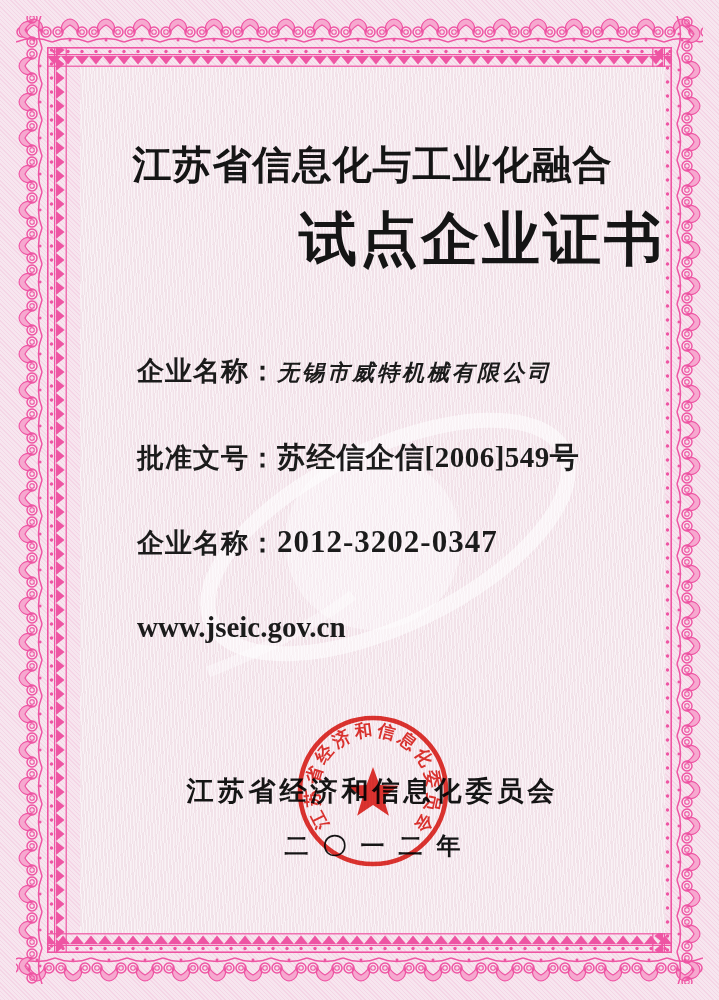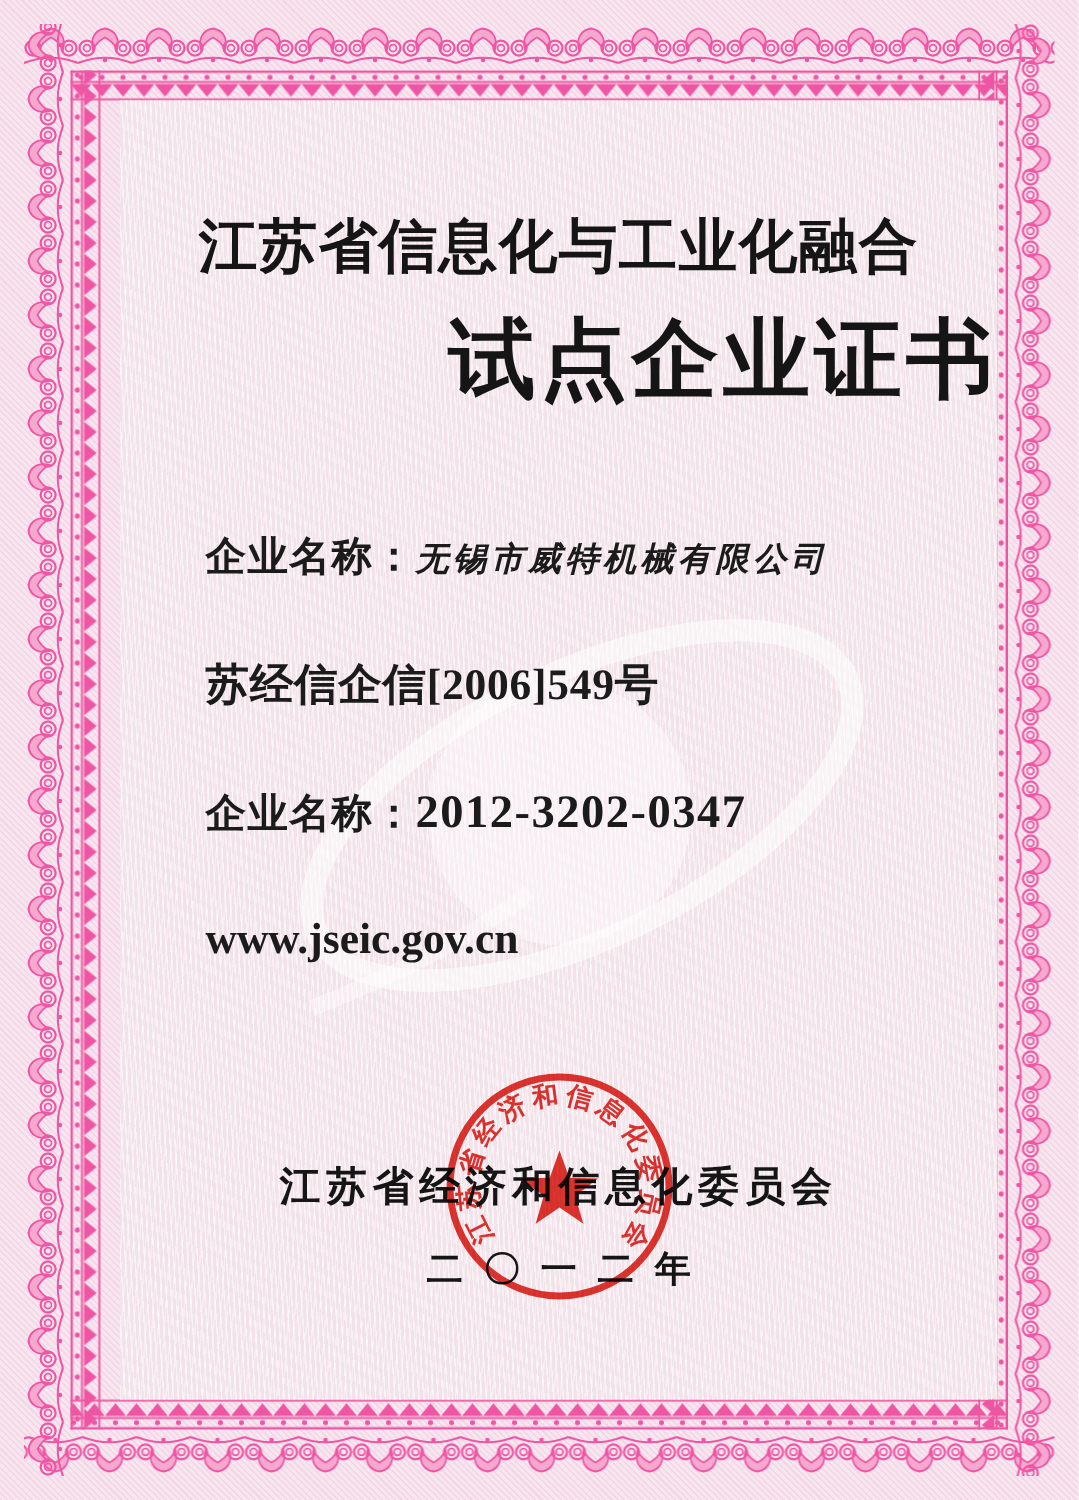--- a/index.html
+++ b/index.html
@@ -136,20 +136,21 @@
 
     <div class="title1">江苏省信息化与工业化融合</div>
     <div class="title2">试点企业证书</div>
 
     <div class="fields">
       <div class="field-row">
         <span class="field-label">企业名称：</span>
         <span class="val-company">无锡市威特机械有限公司</span>
       </div>
       <div class="field-row">
+        <span class="field-label">批准文号：</span>
         <span class="val-approval">苏经信企信[2006]549号</span>
       </div>
       <div class="field-row">
         <span class="field-label">企业名称：</span>
         <span class="val-certno">2012-3202-0347</span>
       </div>
       <div class="field-row">
         <span class="val-url">www.jseic.gov.cn</span>
       </div>
     </div>

